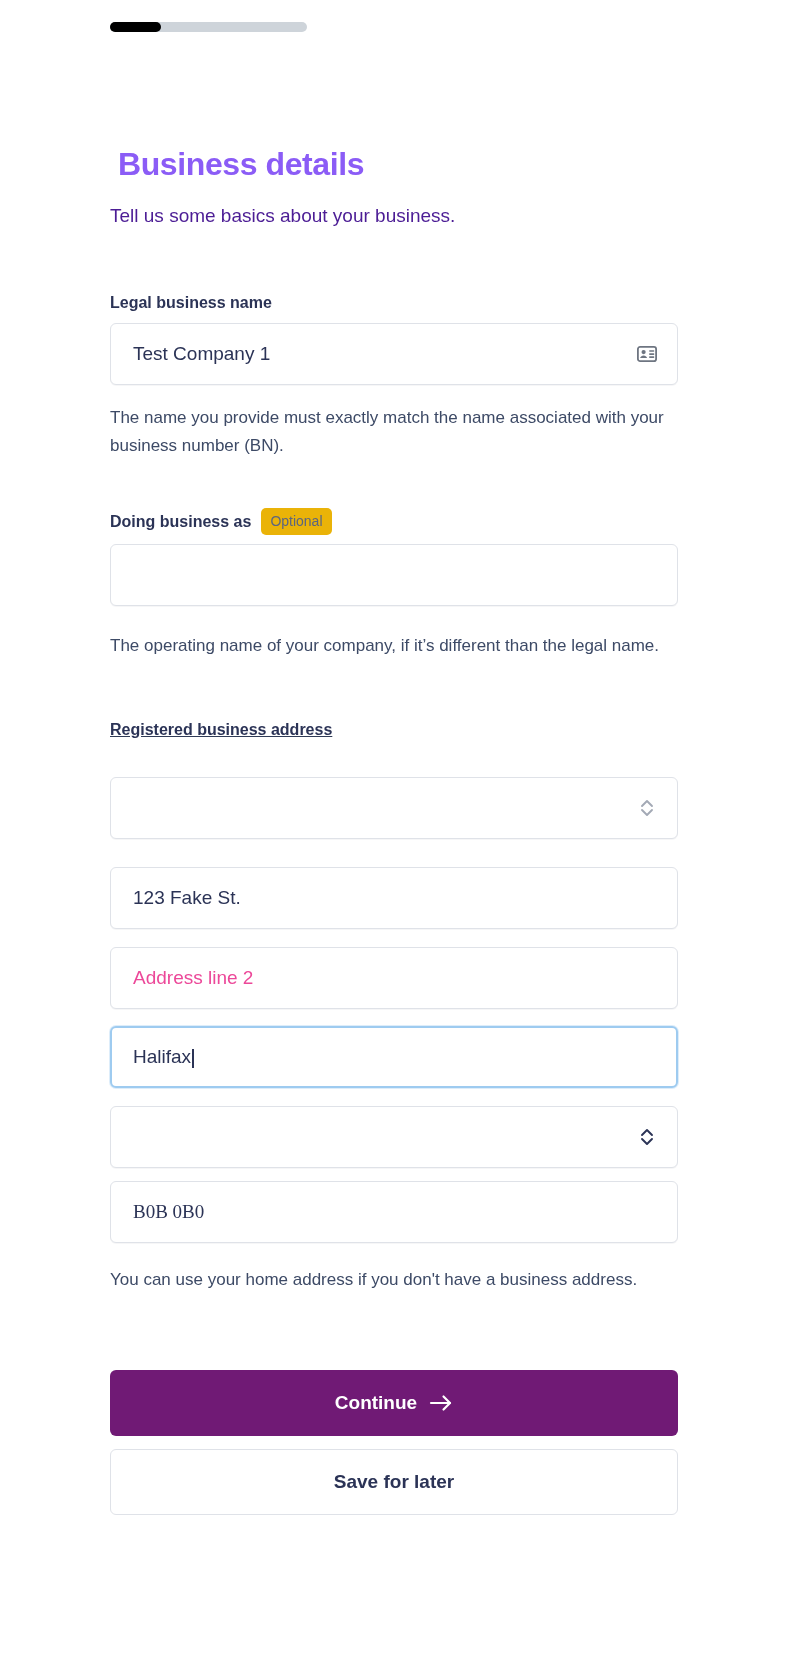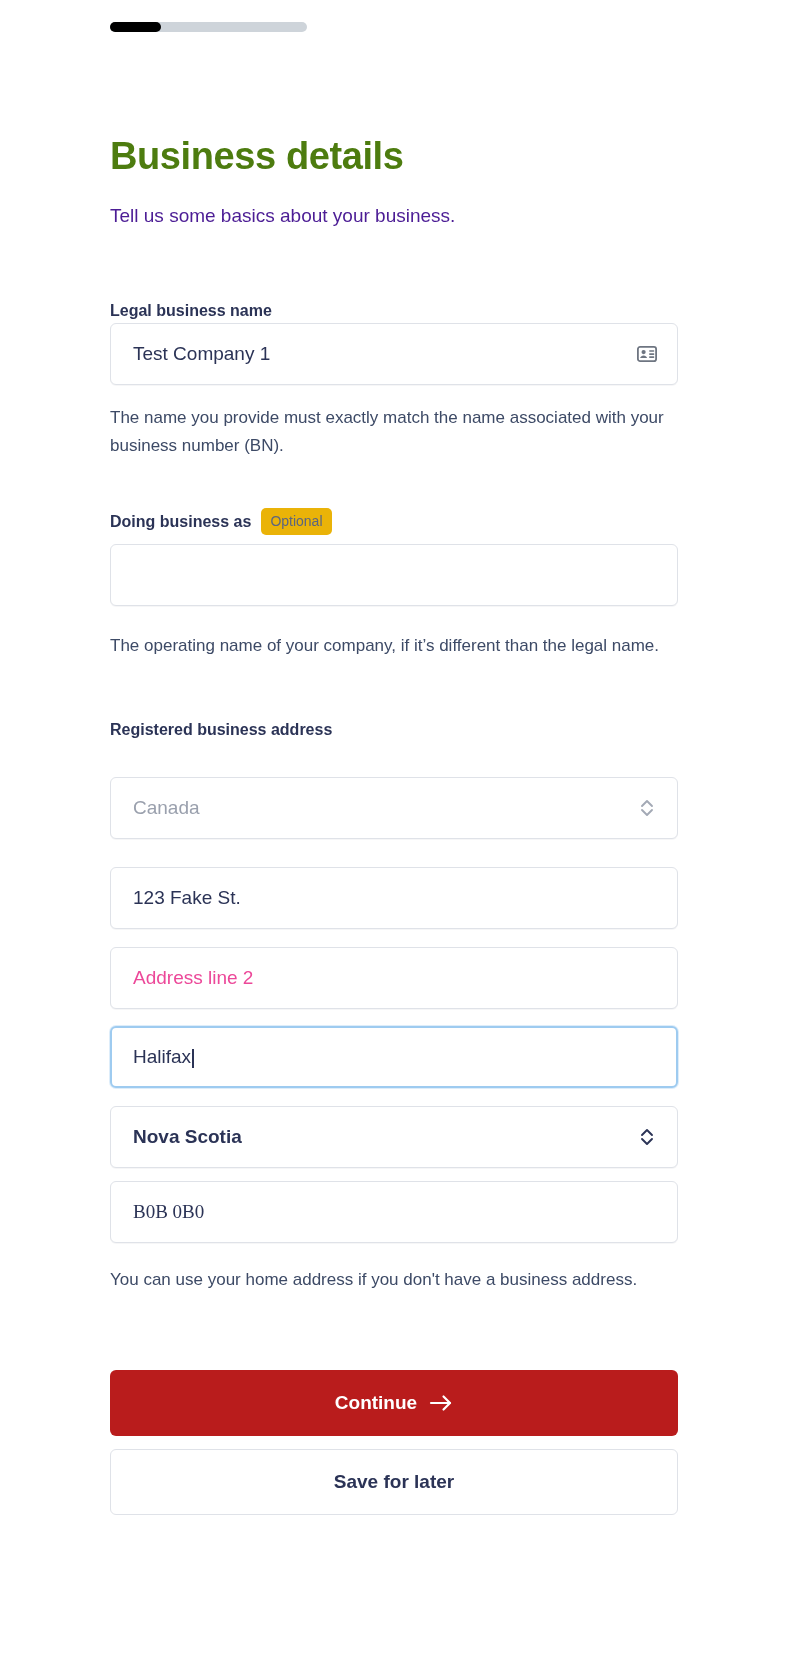--- a/index.html
+++ b/index.html
@@ -53,30 +53,30 @@
 
   
   .content {
     position: absolute;
     left: 110px;
     top: 0;
     width: 568px;
   }
 
   h1.page-title {
-    margin: 0;
+    margin: 8px;
     padding: 0;
     position: absolute;
     left: 0;
     top: 132px;
-    font-size: 38px;
+    font-size: 32px;
     line-height: 48px;
     font-weight: 700;
     letter-spacing: -0.4px;
-    color: #4d7c0f;
+    color: #8b5cf6;
   }
 
   .subtitle {
     position: absolute;
     left: 0;
     top: 203px;
     font-size: 19px;
     line-height: 26px;
     font-weight: 400;
     color: #4c1d95;
@@ -177,21 +177,21 @@
     border-radius: 6px;
     display: flex;
     align-items: center;
     justify-content: center;
     font-size: 19px;
     font-weight: 700;
     cursor: pointer;
     gap: 12px;
   }
   .btn-primary {
-    background: #b91c1c;
+    background: #701a75;
     color: #ffffff;
     border: none;
     align-items: center;
   }
   .btn-secondary {
     background: #ffffff;
     color: #2b3356;
     border: 1px solid #dfe2e8;
   }
 
@@ -207,21 +207,21 @@
     <div class="progress-track"></div>
     <div class="progress-fill" id="progress-fill" style="width: 26%; background: rgb(0, 0, 0);"></div>
   </div>
 
   <div class="content">
 
     <h1 class="page-title">Business details</h1>
 
     <div class="subtitle">Tell us some basics about your business.</div>
 
-    <div class="abs" style="top:300px;text-align:right;">
+    <div class="abs" style="top:292px;text-align:right;">
       <div class="field-label">Legal business name</div>
     </div>
 
     <div class="abs input-box" style="top:323px;">
       <span class="value">Test Company 1</span>
       <span class="icon-right">
         <svg width="20" height="16" viewBox="0 0 20 16" aria-hidden="true">
           <rect x="0.9" y="0.9" width="18.2" height="14.2" rx="2.2" fill="none" stroke="#6e7581" stroke-width="1.8"></rect>
           <circle cx="6.6" cy="6.1" r="2.1" fill="#6e7581"></circle>
           <path d="M3.1 12.1c0.5-1.8 1.9-2.7 3.5-2.7s3 0.9 3.5 2.7z" fill="#6e7581"></path>
@@ -240,26 +240,25 @@
         <span class="optional-badge">Optional</span>
       </div>
     </div>
 
     <div class="abs input-box" style="top:544px;">
       <span class="value"></span>
     </div>
 
     <div class="abs help-text" style="top:632px;">The operating name of your company, if it’s different than the legal name.</div>
 
-    <div class="abs" style="top:719px;">
+    <div class="abs" style="top:719px;text-decoration:underline;">
       <div class="field-label">Registered business address</div>
     </div>
 
     <div class="abs input-box" style="top:777px;">
-      <span class="value muted">Canada</span>
       <span class="icon-right">
         <svg width="16" height="22" viewBox="0 0 16 22" aria-hidden="true">
           <path d="M3 9L8 4L13 9" fill="none" stroke="#a3a9b5" stroke-width="1.9" stroke-linecap="round" stroke-linejoin="round"></path>
           <path d="M3 13L8 18L13 13" fill="none" stroke="#a3a9b5" stroke-width="1.9" stroke-linecap="round" stroke-linejoin="round"></path>
         </svg>
       </span>
     </div>
 
     <div class="abs input-box" style="top:867px;">
       <span class="value">123 Fake St.</span>
@@ -267,21 +266,20 @@
 
     <div class="abs input-box" style="top:947px;">
       <span class="value placeholder">Address line 2</span>
     </div>
 
     <div class="abs input-box focused" style="top:1026px;">
       <span class="value"><span>Halifax</span><span class="caret"></span></span>
     </div>
 
     <div class="abs input-box" style="top:1106px;">
-      <span class="value bold">Nova Scotia</span>
       <span class="icon-right">
         <svg width="16" height="22" viewBox="0 0 16 22" aria-hidden="true">
           <path d="M3 9L8 4L13 9" fill="none" stroke="#2b3356" stroke-width="1.9" stroke-linecap="round" stroke-linejoin="round"></path>
           <path d="M3 13L8 18L13 13" fill="none" stroke="#2b3356" stroke-width="1.9" stroke-linecap="round" stroke-linejoin="round"></path>
         </svg>
       </span>
     </div>
 
     <div class="abs input-box" style="top:1181px;font-family:Liberation Serif, serif;">
       <span class="value">B0B 0B0</span>

